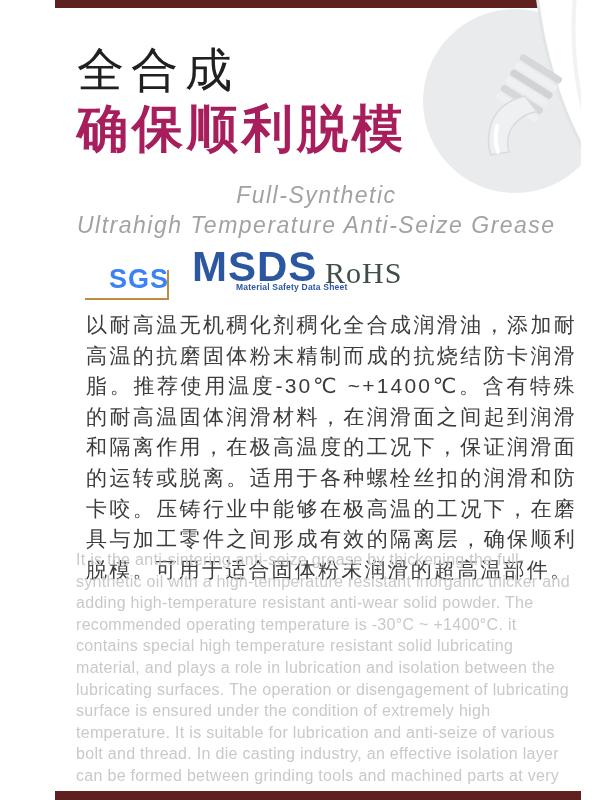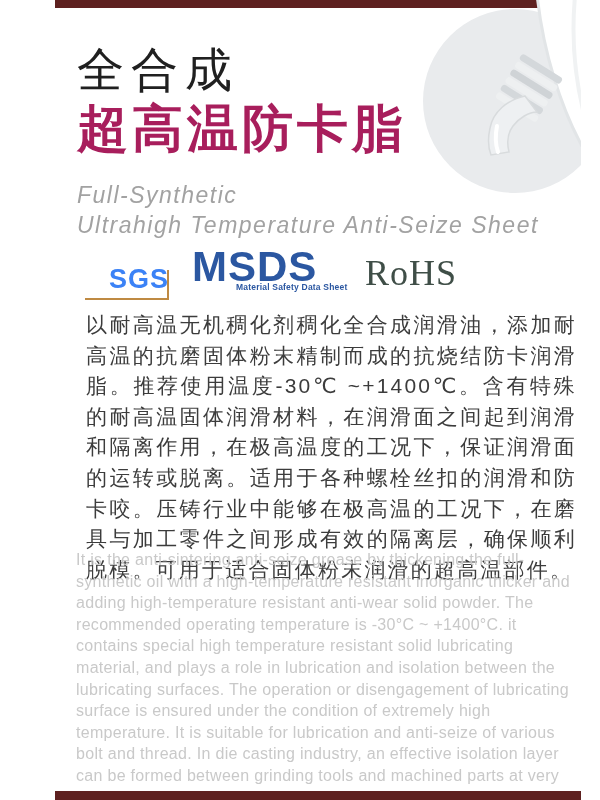--- a/index.html
+++ b/index.html
@@ -56,20 +56,21 @@
   .subtitle {
     position: absolute;
     left: 58px;
     top: 180px;
     font-size: 23px;
     font-style: italic;
     color: #a2a2a2;
     line-height: 30px;
     letter-spacing: 1.5px;
     white-space: nowrap;
+    text-align: center;
   }
 
   .logos {
     position: absolute;
     left: 58px;
     top: 250px;
     width: 330px;
     height: 52px;
   }
   .sgs {
@@ -124,25 +125,24 @@
     color: #2b57a1;
     letter-spacing: 0.2px;
     white-space: nowrap;
     margin-left: 44px;
   }
   .rohs {
     position: absolute;
     left: 248px;
     top: 2px;
     font-family: "Liberation Serif", "DejaVu Serif", serif;
-    font-size: 36px;
+    font-size: 30px;
     color: #3f4e47;
     letter-spacing: 1px;
     line-height: 42px;
-    margin-left: 40px;
   }
 
   .cn-para {
     position: absolute;
     left: 67px;
     top: 310px;
     width: 491px;
     font-size: 21px;
     font-weight: 500;
     color: #3c3c3c;
@@ -187,25 +187,25 @@
         <rect x="126" y="98" width="48" height="7" rx="3" fill="#d4d8db"></rect>
         <rect x="126" y="107" width="48" height="7" rx="3" fill="#eef0f1"></rect>
       </g>
 
       <path d="M 146,96 C 128,100 114,112 111,128 C 108,142 110,150 112,155 L 130,152 C 128,144 128,134 134,126 C 140,118 150,112 158,112 Z" fill="#eef0f2" stroke="#d8dbdd" stroke-width="1.5"></path>
       <path d="M 118,126 C 116,136 117,146 119,152" fill="none" stroke="#ffffff" stroke-width="4" stroke-linecap="round"></path>
     </svg>
   </div>
 
   <div class="title-black">全合成</div>
-  <div class="title-magenta">超高温防卡脂</div>
+  <div class="title-magenta">确保顺利脱模</div>
 
   <div class="subtitle">
     <div>Full-Synthetic</div>
-    <div>Ultrahigh Temperature Anti-Seize Sheet</div>
+    <div>Ultrahigh Temperature Anti-Seize Grease</div>
   </div>
 
   <div class="logos">
     <div class="sgs">
       <div class="sgs-text">SGS</div>
       <div class="sgs-line-h"></div>
       <div class="sgs-line-v"></div>
     </div>
     <div class="msds">
       <div class="msds-text">MSDS</div>

